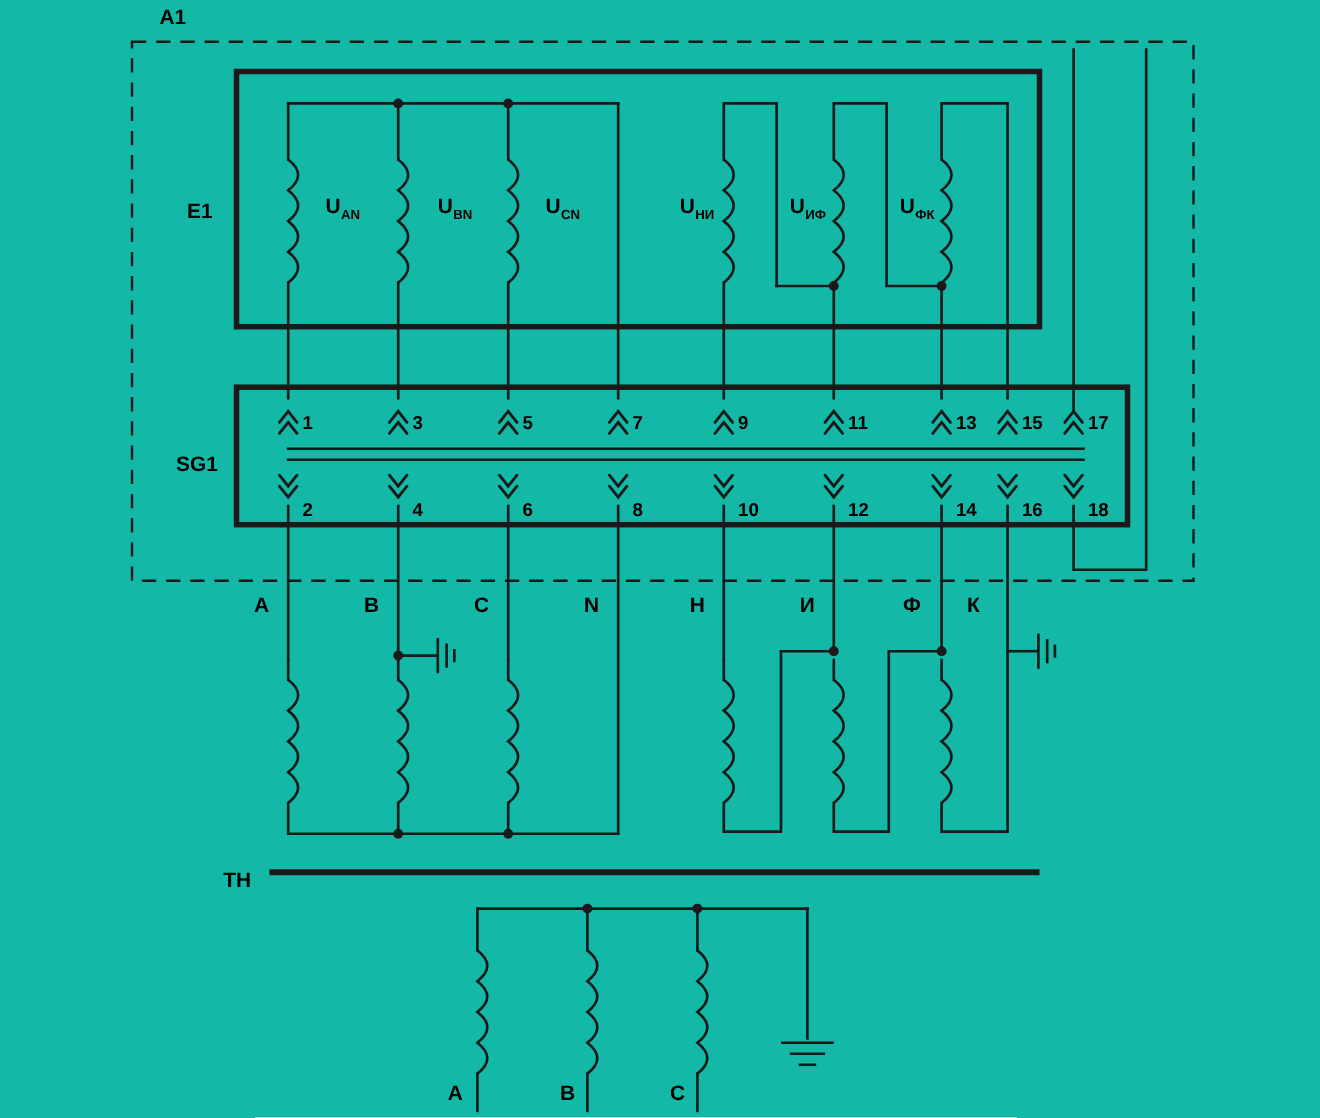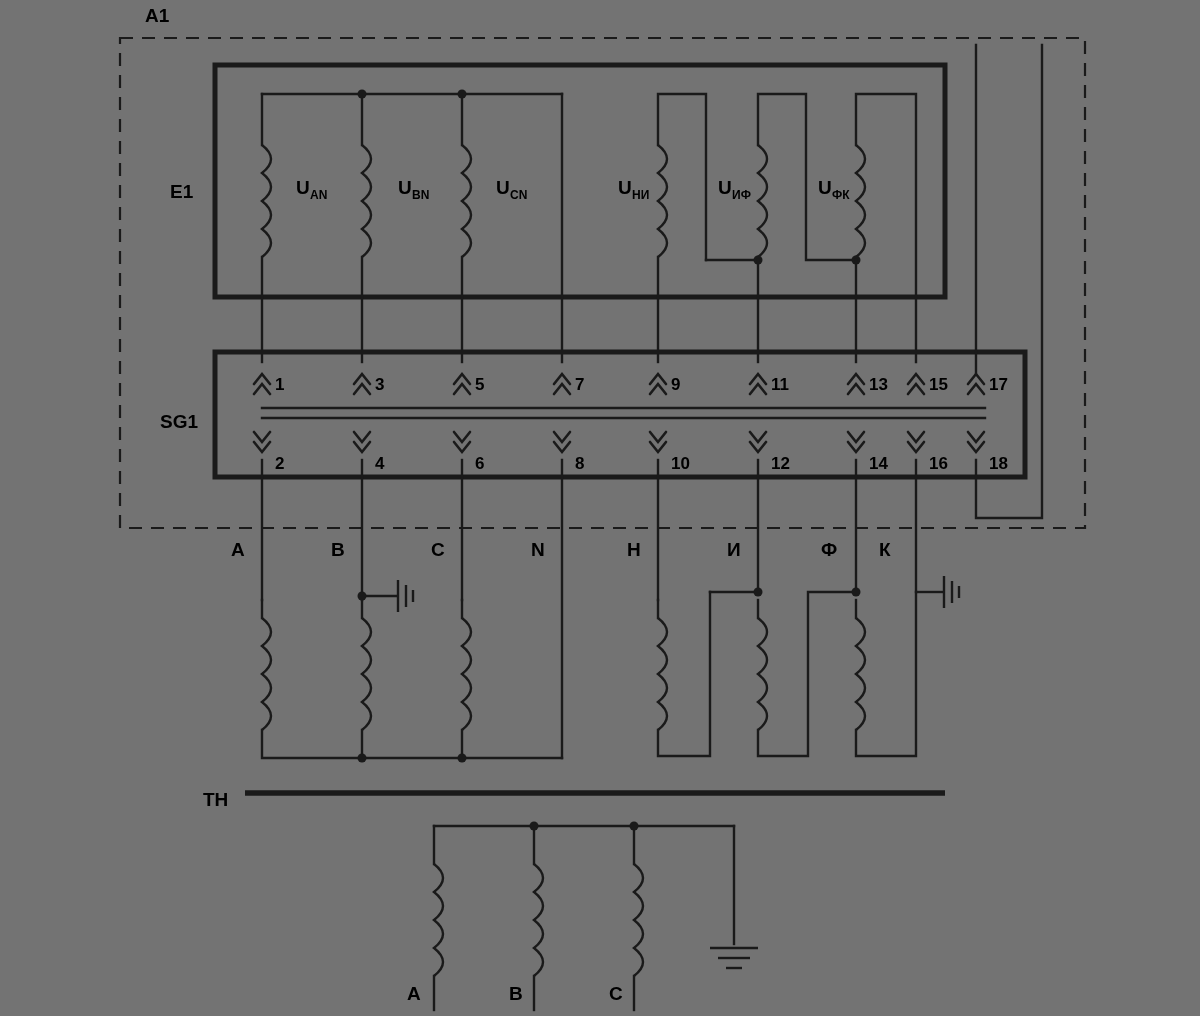--- a/index.html
+++ b/index.html
@@ -4,21 +4,21 @@
 <style>
   html, body {
     margin: 0;
     padding: 0;
     background: #ffffff;
   }
   #root {
     position: relative;
     width: 1200px;
     height: 1016px;
-    background: #737373;
+    background: #14b8a6;
     font-family: "Liberation Sans", sans-serif;
     overflow: hidden;
   }
   svg.diagram {
     position: absolute;
     left: 0;
     top: 0;
     width: 1200px;
     height: 1016px;
   }

